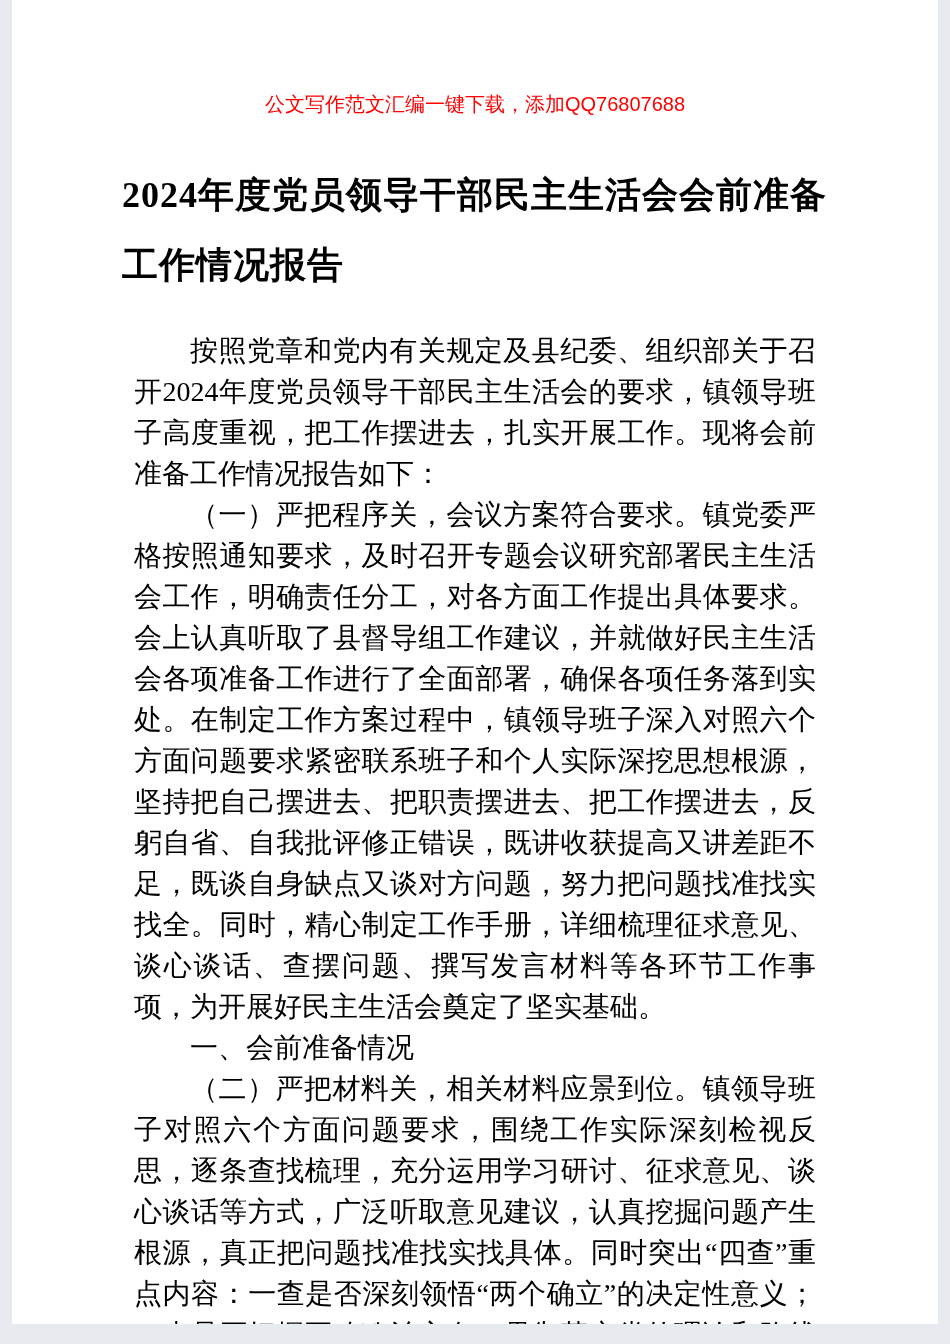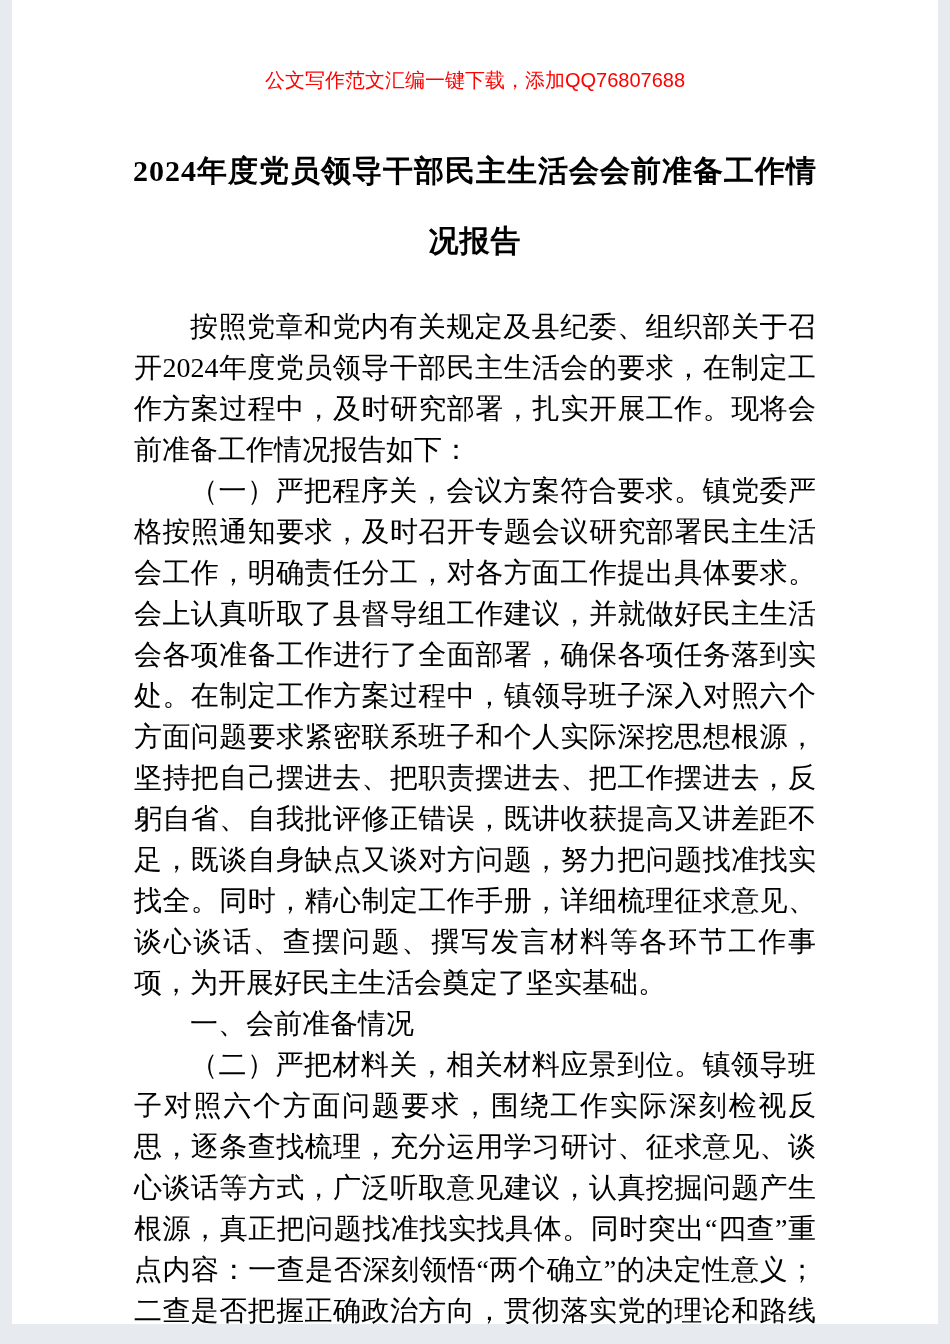--- a/index.html
+++ b/index.html
@@ -26,25 +26,25 @@
     box-sizing: border-box;
     padding-top: 66px;
     overflow: hidden;
   }
   .notice {
     text-align: center;
     font-family: "Liberation Sans", sans-serif;
     font-size: 20px;
     line-height: 28px;
     font-weight: 400;
+    margin-top: 24px;
   }
   .doc-title {
     margin: 42px 110px 30px;
-    text-align: center;
-    font-size: 30px;
+    font-size: 36px;
     line-height: 70px;
     font-weight: 700;
     color: #000000;
     letter-spacing: 1px;
   }
   .doc-body {
     padding: 0 122px;
     font-size: 28px;
     line-height: 41px;
     color: #000000;
@@ -60,20 +60,20 @@
 <body>
 
 <div class="canvas">
   <div class="page">
 
     <div class="notice" style="color: rgb(255, 0, 0);">公文写作范文汇编一键下载，添加QQ76807688</div>
 
     <h1 class="doc-title">2024年度党员领导干部民主生活会会前准备工作情况报告</h1>
 
     <div class="doc-body">
-      <p>按照党章和党内有关规定及县纪委、组织部关于召开2024年度党员领导干部民主生活会的要求，在制定工作方案过程中，及时研究部署，扎实开展工作。现将会前准备工作情况报告如下：</p>
+      <p>按照党章和党内有关规定及县纪委、组织部关于召开2024年度党员领导干部民主生活会的要求，镇领导班子高度重视，把工作摆进去，扎实开展工作。现将会前准备工作情况报告如下：</p>
       <p>（一）严把程序关，会议方案符合要求。镇党委严格按照通知要求，及时召开专题会议研究部署民主生活会工作，明确责任分工，对各方面工作提出具体要求。会上认真听取了县督导组工作建议，并就做好民主生活会各项准备工作进行了全面部署，确保各项任务落到实处。在制定工作方案过程中，镇领导班子深入对照六个方面问题要求紧密联系班子和个人实际深挖思想根源，坚持把自己摆进去、把职责摆进去、把工作摆进去，反躬自省、自我批评修正错误，既讲收获提高又讲差距不足，既谈自身缺点又谈对方问题，努力把问题找准找实找全。同时，精心制定工作手册，详细梳理征求意见、谈心谈话、查摆问题、撰写发言材料等各环节工作事项，为开展好民主生活会奠定了坚实基础。</p>
       <p>一、会前准备情况</p>
       <p>（二）严把材料关，相关材料应景到位。镇领导班子对照六个方面问题要求，围绕工作实际深刻检视反思，逐条查找梳理，充分运用学习研讨、征求意见、谈心谈话等方式，广泛听取意见建议，认真挖掘问题产生根源，真正把问题找准找实找具体。同时突出“四查”重点内容：一查是否深刻领悟“两个确立”的决定性意义；二查是否把握正确政治方向，贯彻落实党的理论和路线方针政策；三</p>
     </div>
 
   </div>
 </div>
 
 </body></html>

